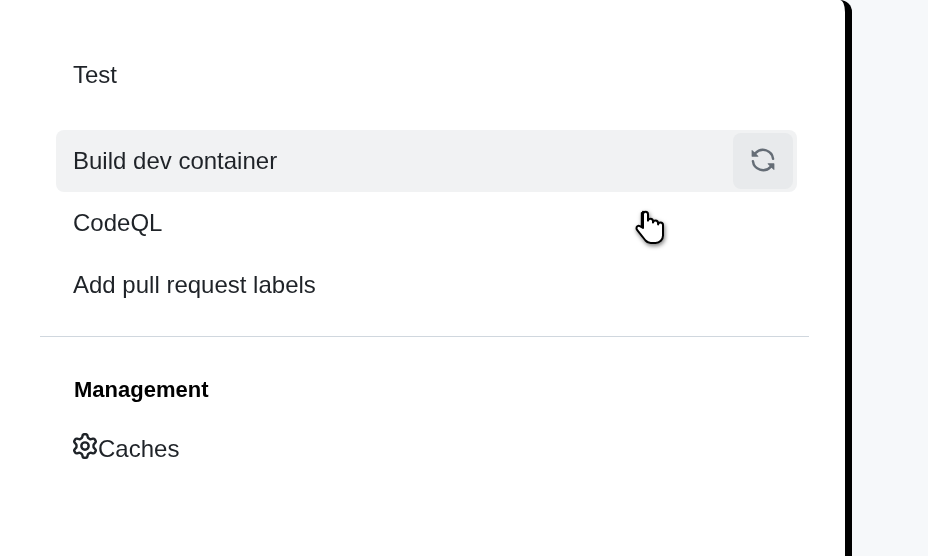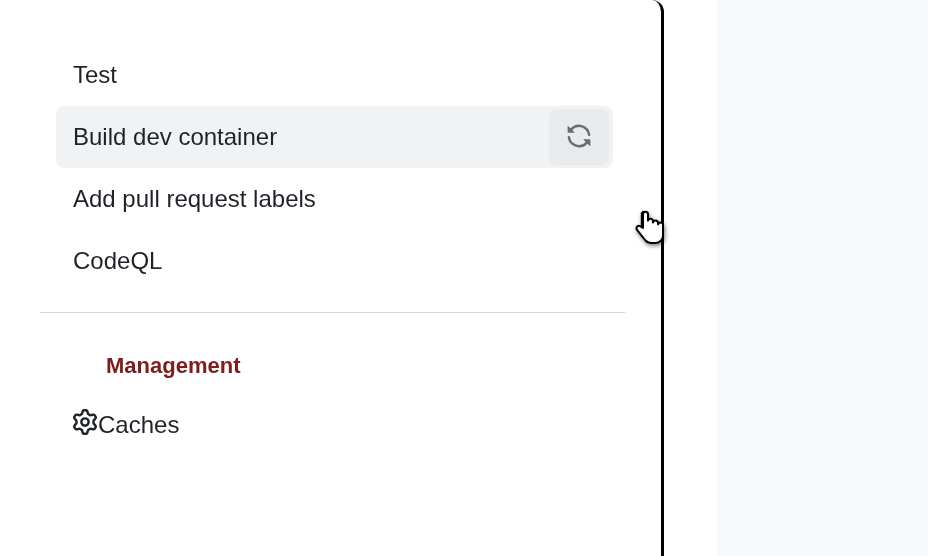--- a/index.html
+++ b/index.html
@@ -14,24 +14,24 @@
       width: 928px;
       height: 556px;
       overflow: hidden;
       position: relative;
     }
 
     .main-panel {
       position: absolute;
       top: 0;
       left: 0;
-      width: 664px;
+      width: 852px;
       height: 556px;
       background: #ffffff;
-      border-right: 3px solid #000000;
+      border-right: 7px solid #000000;
       border-top-right-radius: 12px;
     }
 
     .side-area {
       position: absolute;
       top: 0;
       left: 717px;
       right: 0;
       height: 556px;
       background: #f6f8fa;
@@ -51,20 +51,21 @@
       padding-left: 17px;
       padding-right: 4px;
       border-radius: 8px;
       font-size: 24px;
       color: #1f2328;
       cursor: pointer;
     }
 
     .workflow-item.hovered {
       background: #f1f2f3;
+      margin-top: 24px;
     }
 
     .workflow-label {
       line-height: 1.2;
     }
 
     .sync-button {
       width: 60px;
       height: 56px;
       background: #e8eaec;
@@ -89,22 +90,21 @@
     .divider {
       margin: 20px 36px 0 40px;
       border: none;
       border-top: 1px solid #d0d7de;
     }
 
     .section-header {
       padding: 40px 0 0 74px;
       font-size: 22px;
       font-weight: 600;
-      color: #7f1d1d;
-      margin-left: 32px;
+      color: #000000;
     }
 
     .management-list {
       padding-top: 26px;
       padding-left: 72px;
     }
 
     .management-item {
       display: flex;
       align-items: center;
@@ -153,25 +153,25 @@
       <button class="sync-button">
         <span>
           <svg viewBox="0 0 16 16">
             <path d="M1.705 8.005a.75.75 0 0 1 .834.656 5.5 5.5 0 0 0 9.592 2.97l-1.204-1.204a.25.25 0 0 1 .177-.427h3.646a.25.25 0 0 1 .25.25v3.646a.25.25 0 0 1-.427.177l-1.38-1.38A7.002 7.002 0 0 1 1.05 8.84a.75.75 0 0 1 .656-.834ZM8 2.5a5.487 5.487 0 0 0-4.131 1.869l1.204 1.204A.25.25 0 0 1 4.896 6H1.25A.25.25 0 0 1 1 5.75V2.104a.25.25 0 0 1 .427-.177l1.38 1.38A7.002 7.002 0 0 1 14.95 7.16a.75.75 0 0 1-1.49.178A5.5 5.5 0 0 0 8 2.5Z"></path>
           </svg>
         </span>
       </button>
     </div>
 
     <div class="workflow-item">
-      <span class="workflow-label">Add pull request labels</span>
+      <span class="workflow-label">CodeQL</span>
     </div>
 
     <div class="workflow-item">
-      <span class="workflow-label">CodeQL</span>
+      <span class="workflow-label">Add pull request labels</span>
     </div>
   </div>
 
   <hr class="divider">
 
   <div class="section-header">Management</div>
 
   <div class="management-list">
     <div class="management-item">
       <span class="gear-icon-wrap">

